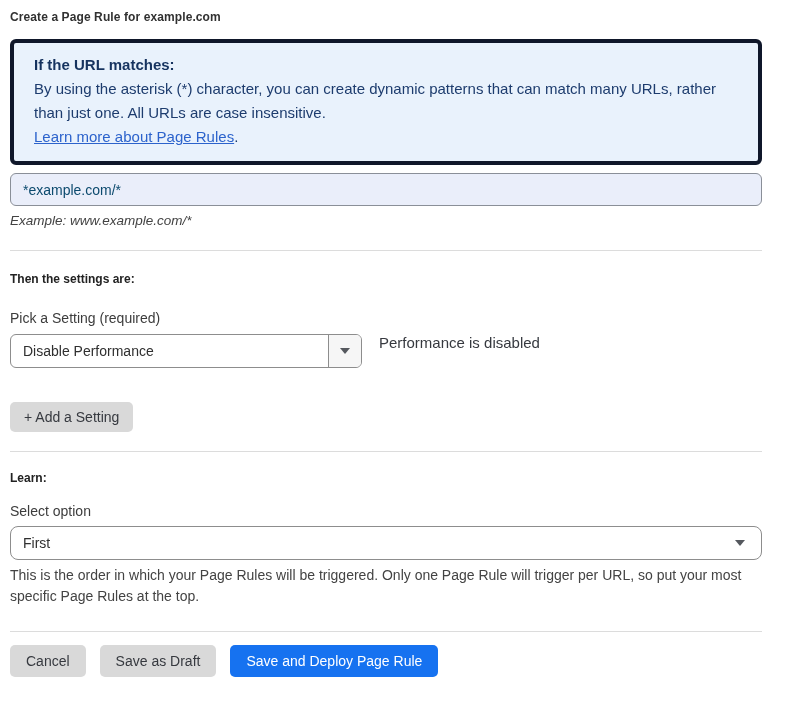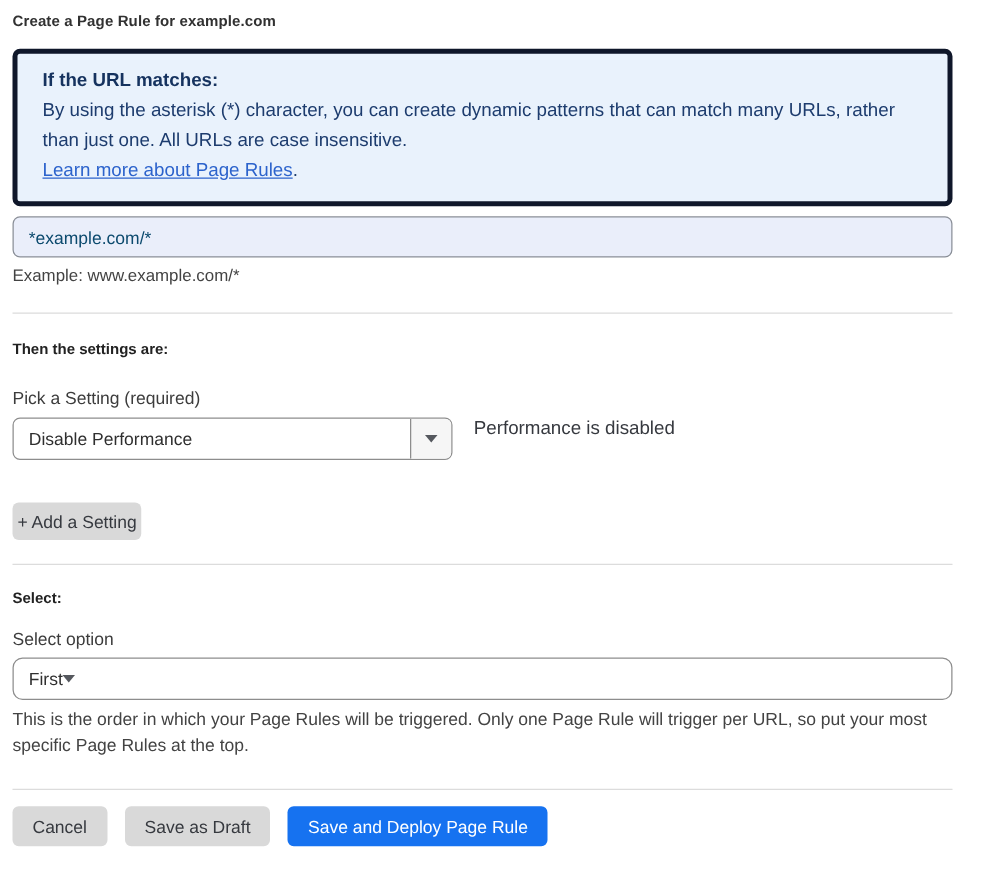--- a/index.html
+++ b/index.html
@@ -30,21 +30,21 @@
     height: 33px;
     background: #eaeefa;
     border: 1px solid #8a8f98;
     border-radius: 6px;
     padding: 0 12px;
     font-size: 14px;
     color: #0c4a6e;
     font-family: "Liberation Sans", sans-serif;
     outline: none;
   }
-  .helper-text { margin-top: 7px; font-size: 13.5px; color: #434343; }
+  .helper-text { margin-top: 7px; font-size: 13.5px; color: #434343; font-style: italic; }
 
   .divider { border: none; border-top: 1px solid #dcdcdc; margin-top: 22px; width: 752px; }
 
   .section-heading { margin-top: 21px; font-size: 12px; font-weight: 700; color: #222222; }
 
   .picker-row { margin-top: 8px; display: flex; align-items: flex-start; }
   .fake-select {
     display: flex; align-items: stretch;
     width: 352px; height: 34px;
     background: #ffffff;
@@ -71,29 +71,29 @@
 
   .btn {
     display: inline-flex; align-items: center; justify-content: center;
     height: 32px; padding: 0 16px;
     border: none; border-radius: 5px;
     font-size: 14px; font-family: "Liberation Sans", sans-serif;
     cursor: pointer;
   }
   .btn-gray { background: #d9d9d9; color: #36393f; }
   .btn-blue { background: #1672f0; color: #ffffff; }
-  .add-setting-btn { margin-top: 34px; height: 30px; padding: 0 4px; }
+  .add-setting-btn { margin-top: 34px; height: 30px; padding: 0 14px; }
 
   .order-select {
     margin-top: 7px;
     width: 100%; height: 34px;
     background: #ffffff;
     border: 1px solid #8d8d8d;
     border-radius: 8px;
-    display: flex; align-items: center; 
+    display: flex; align-items: center; justify-content: space-between;
     padding: 0 16px 0 12px;
     font-size: 14px; color: #2f2f2f;
     cursor: pointer;
   }
   .order-helper { margin-top: 5px; font-size: 14px; line-height: 21px; color: #434343; width: 748px; }
 
   .footer-row { margin-top: 13px; display: flex; gap: 14px; }
 </style>
 </head>
 <body>
@@ -124,21 +124,21 @@
         <span class="caret-down"></span>
       </span>
     </div>
     <span class="status-text">Performance is disabled</span>
   </div>
 
   <button class="btn btn-gray add-setting-btn">+ Add a Setting</button>
 
   <hr class="divider" style="margin-top:19px;">
 
-  <div class="section-heading" style="margin-top:19px;">Select:</div>
+  <div class="section-heading" style="margin-top:19px;">Learn:</div>
 
   <div class="field-label" style="margin-top:18px;">Select option</div>
 
   <div class="order-select">
     <span>First</span>
     <span class="caret-down"></span>
   </div>
 
   <div class="order-helper">This is the order in which your Page Rules will be triggered. Only one Page Rule will trigger per URL, so put your most specific Page Rules at the top.</div>
 

